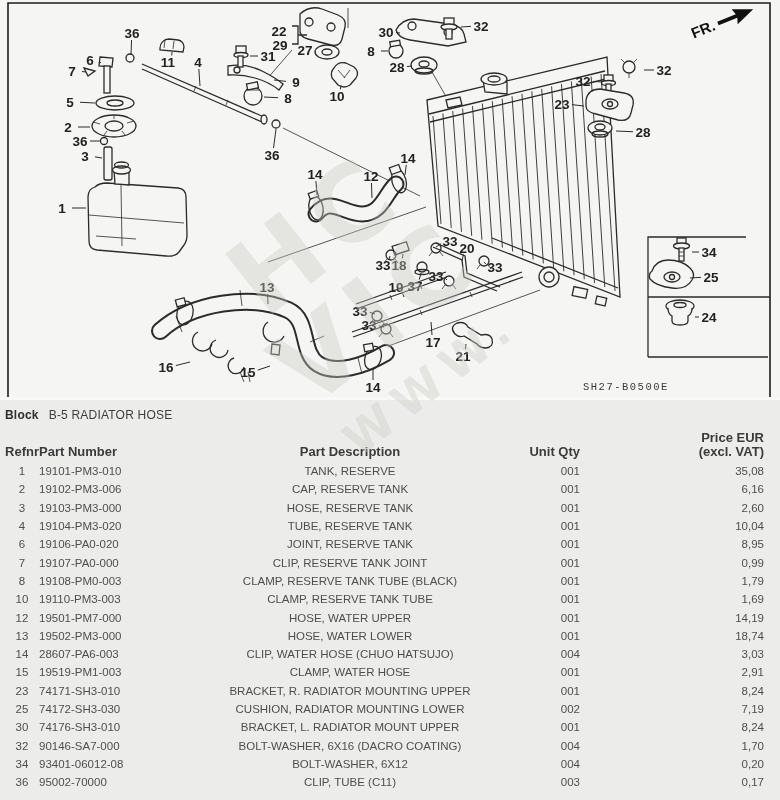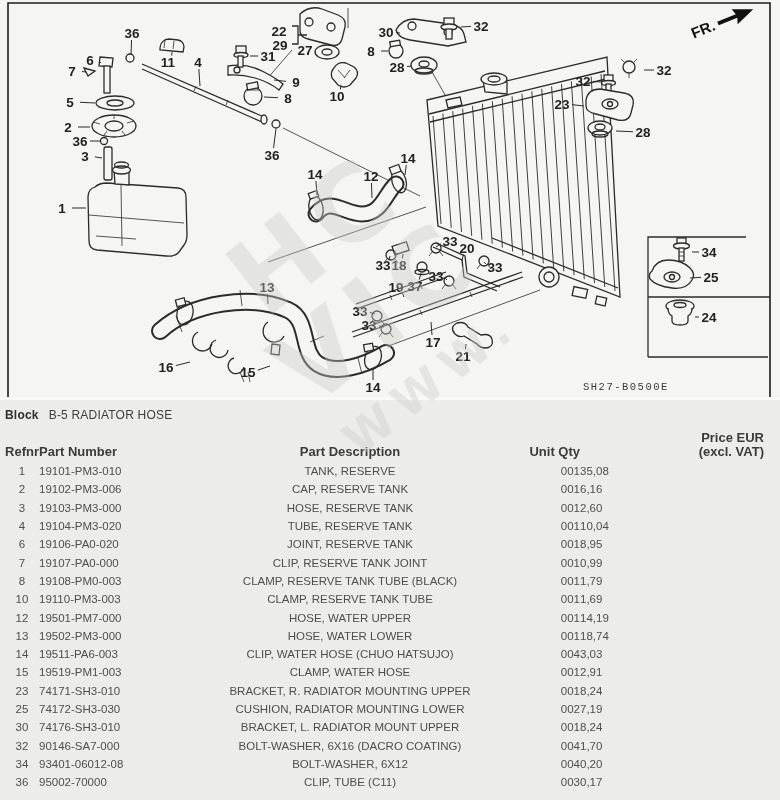--- a/index.html
+++ b/index.html
@@ -13,21 +13,21 @@
   .block-line{position:absolute;left:5px;top:8px;font-size:12px;color:#3e3e3e;letter-spacing:.2px;}
   .block-line b{margin-right:10px;color:#2f2f2f;}
   table.parts{position:absolute;left:5px;top:26px;width:759px;border-collapse:collapse;table-layout:fixed;
         font-size:11.5px;color:#4e4e4e;}
   table.parts th{font-weight:bold;color:#3b3b3b;vertical-align:bottom;padding:0 0 3px 0;height:33px;font-size:13px;}
   table.parts td{padding:0;height:18.3px;vertical-align:middle;white-space:nowrap;overflow:hidden;}
   .c-ref{text-align:center;}
   .c-pn{text-align:left;}
   .c-desc{text-align:center;}
   .c-qty{text-align:right;}
-  .c-price{}
+  .c-price{text-align:right;}
   .price-head{text-align:right;line-height:14px;}
   svg text.callout{font-family:"Liberation Sans",sans-serif;font-size:13.5px;font-weight:600;fill:#222;}
   svg text.code{font-family:"Liberation Mono",monospace;font-size:10.5px;letter-spacing:1.5px;fill:#3a3a3a;}
   svg text.fr{font-family:"Liberation Sans",sans-serif;font-size:15px;font-weight:bold;fill:#111;}
   svg text.wm{font-family:"DejaVu Sans",sans-serif;font-weight:bold;fill:#cbcbc6;letter-spacing:10px;}
   .ln{stroke:#2b2b2b;stroke-width:1.3;fill:none;}
   .lnf{stroke:#2b2b2b;stroke-width:1.3;fill:#f5f5f3;}
   .thin{stroke:#2b2b2b;stroke-width:.8;fill:none;}
   .hoseO{stroke:#2b2b2b;stroke-width:17;fill:none;stroke-linecap:round;}
   .hoseI{stroke:#f5f5f3;stroke-width:13;fill:none;stroke-linecap:round;}
@@ -478,21 +478,21 @@
           </tr>
           <tr>
             <td class="c-ref">13</td>
             <td class="c-pn">19502-PM3-000</td>
             <td class="c-desc">HOSE, WATER LOWER</td>
             <td class="c-qty">001</td>
             <td class="c-price">18,74</td>
           </tr>
           <tr>
             <td class="c-ref">14</td>
-            <td class="c-pn">19511-PA6-003</td>
+            <td class="c-pn">28607-PA6-003</td>
             <td class="c-desc">CLIP, WATER HOSE (CHUO HATSUJO)</td>
             <td class="c-qty">004</td>
             <td class="c-price">3,03</td>
           </tr>
           <tr>
             <td class="c-ref">15</td>
             <td class="c-pn">19519-PM1-003</td>
             <td class="c-desc">CLAMP, WATER HOSE</td>
             <td class="c-qty">001</td>
             <td class="c-price">2,91</td>

